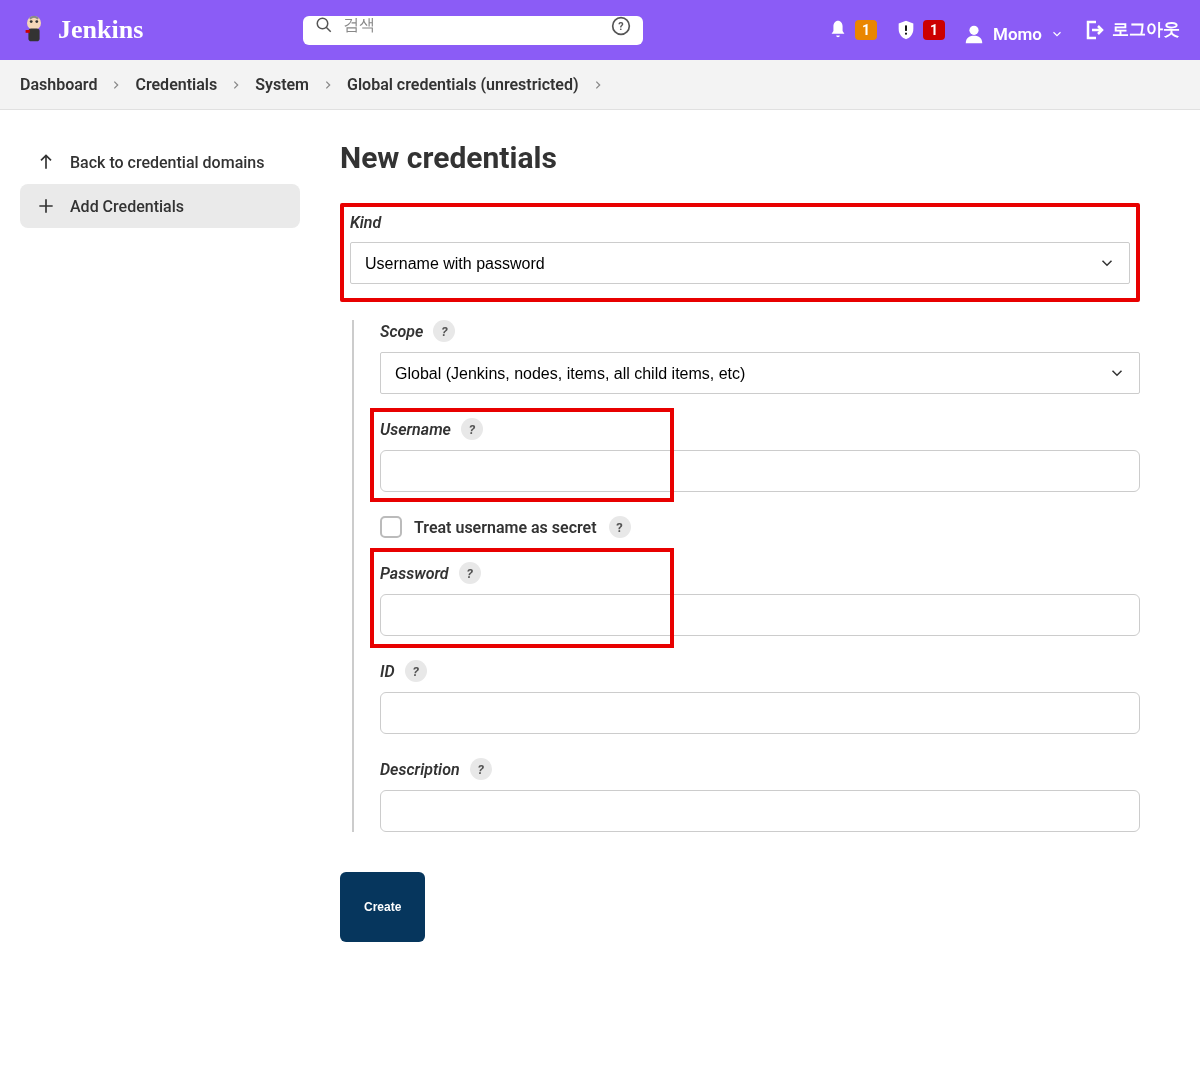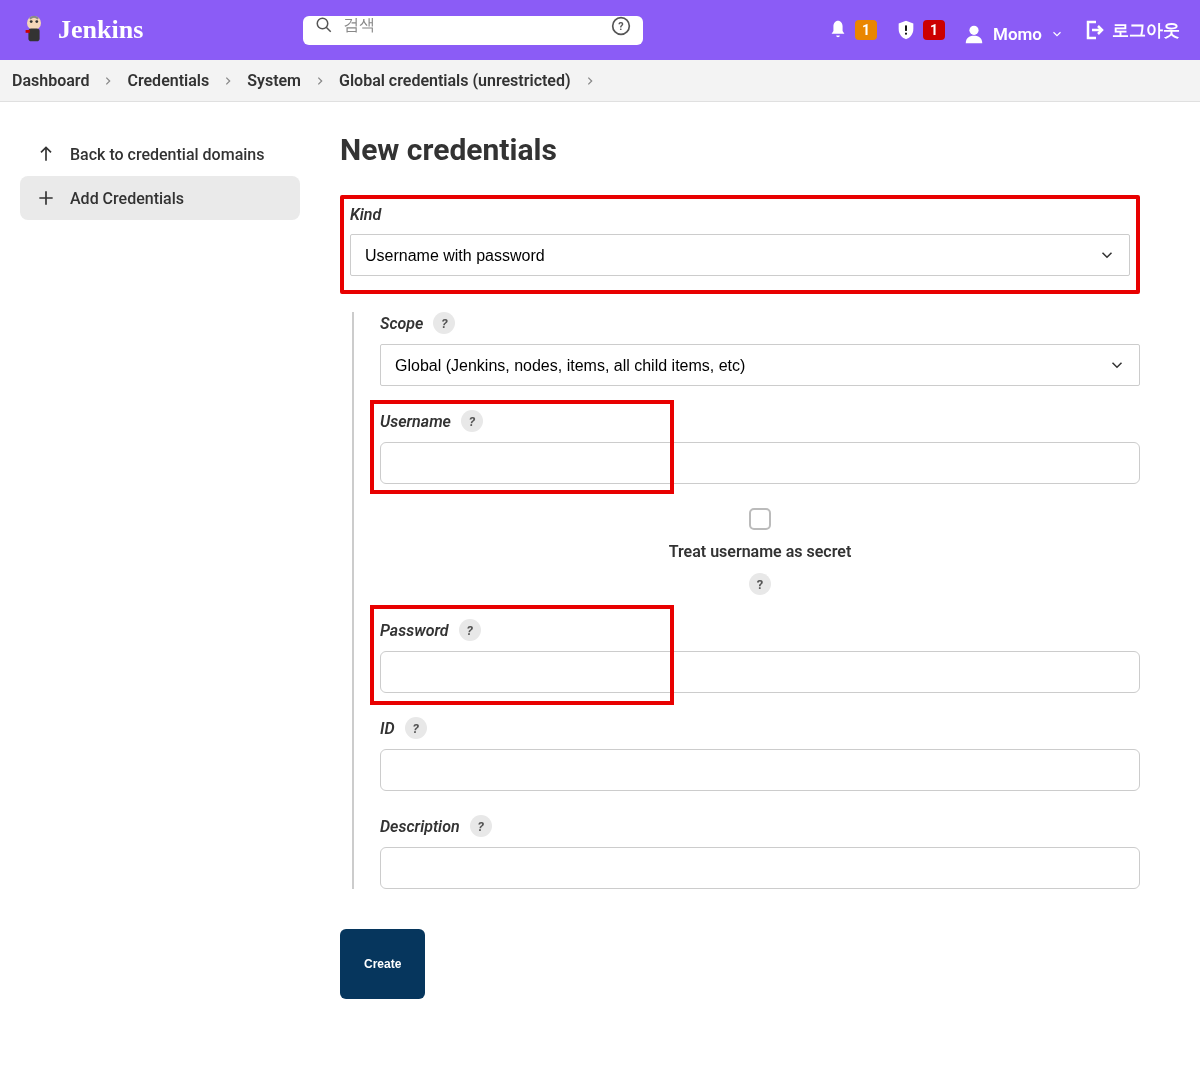--- a/index.html
+++ b/index.html
@@ -12,44 +12,44 @@
 .logo-text { color: #fff; font-size: 26px; font-weight: bold; font-family: Georgia, serif; }
 .search-wrap { flex: 0 0 340px; margin-left: 140px; }
 .search-box { background: #fff; border-radius: 6px; height: 29px; display: flex; align-items: flex-start; padding: 0 12px; gap: 10px; }
 .search-input { border: none; outline: none; flex: 1; font-size: 16px; color: #555; }
 .search-input::placeholder { color: #888; }
 .header-right { margin-left: auto; display: flex; align-items: center; gap: 18px; }
 .header-icon-group { display: flex; align-items: center; gap: 6px; }
 .badge { background: #ea8600; color: #fff; font-weight: bold; font-size: 14px; border-radius: 4px; padding: 2px 7px; min-width: 20px; text-align: center; }
 .badge-red { background: #cc0000; }
 .user-area { display: flex; align-items: center; gap: 8px; color: #fff; font-size: 17px; font-weight: 600; margin-top: 8px; }
-.logout-area { display: flex; align-items: center; gap: 6px; color: #fff; font-size: 17px; font-weight: 600; }
-
-
-.breadcrumb { background: #f3f3f3; border-bottom: 1px solid #e0e0e0; height: 42px; display: flex; align-items: center; padding: 0 12px; gap: 14px; font-size: 16px; }
+.logout-area { display: flex; align-items: flex-start; gap: 6px; color: #fff; font-size: 17px; font-weight: 600; }
+
+
+.breadcrumb { background: #f3f3f3; border-bottom: 1px solid #e0e0e0; height: 50px; display: flex; align-items: center; padding: 0 20px; gap: 14px; font-size: 16px; }
 .breadcrumb-item { color: #333; font-weight: 600; cursor: pointer; }
 .breadcrumb-sep { color: #888; }
 
 
 .page { display: flex; padding: 30px 20px 40px 20px; gap: 40px; }
 .sidebar { width: 280px; flex-shrink: 0; }
 .sidebar-item { display: flex; align-items: center; gap: 14px; padding: 12px 16px; border-radius: 8px; font-size: 16px; font-weight: 500; cursor: pointer; color: #333; }
 .sidebar-item.active { background: #eaeaea; }
 .content { flex: 1; max-width: 800px; }
 .page-title { font-size: 30px; font-weight: 700; margin-bottom: 28px; }
 
 
 .field { margin-bottom: 24px; }
 .field-label { font-size: 16px; font-weight: 600; display: flex; align-items: center; gap: 10px; margin-bottom: 10px; font-style: italic; }
 .help-badge { background: #e8e8e8; color: #555; width: 22px; height: 22px; border-radius: 50%; display: inline-flex; align-items: center; justify-content: center; font-size: 13px; font-weight: bold; cursor: pointer; }
 .select-wrap { position: relative; }
 .select-box { width: 100%; border: 1px solid #ccc; border-radius: 2px; height: 42px; padding: 0 40px 0 14px; font-size: 16px; background: #fff; appearance: none; cursor: pointer; }
 .select-caret { position: absolute; right: 14px; top: 50%; transform: translateY(-50%); pointer-events: none; }
 .text-input { width: 100%; border: 1px solid #ccc; border-radius: 6px; height: 42px; padding: 0 14px; font-size: 16px; }
-.checkbox-row { display: flex; align-items: center; gap: 12px; flex-direction: column; }
+.checkbox-row { display: flex; align-items: center; gap: 12px; }
 .checkbox-box { width: 22px; height: 22px; border: 2px solid #bbb; border-radius: 5px; cursor: pointer; }
 .checkbox-label { font-size: 16px; font-weight: 600; }
 
 .indented { border-left: 2px solid #ccc; padding-left: 26px; margin-left: 12px; margin-top: 18px; }
 
 .highlight-box { border: 4px solid #e80000; padding: 6px; border-radius: 2px; }
 .highlight-kind { margin-bottom: 4px; }
 
 .btn-primary { background: #06365d; color: #ffffff; border: none; border-radius: 6px; padding: 28px 24px; font-size: 12px; font-weight: 600; cursor: pointer; margin-top: 40px; }
 

